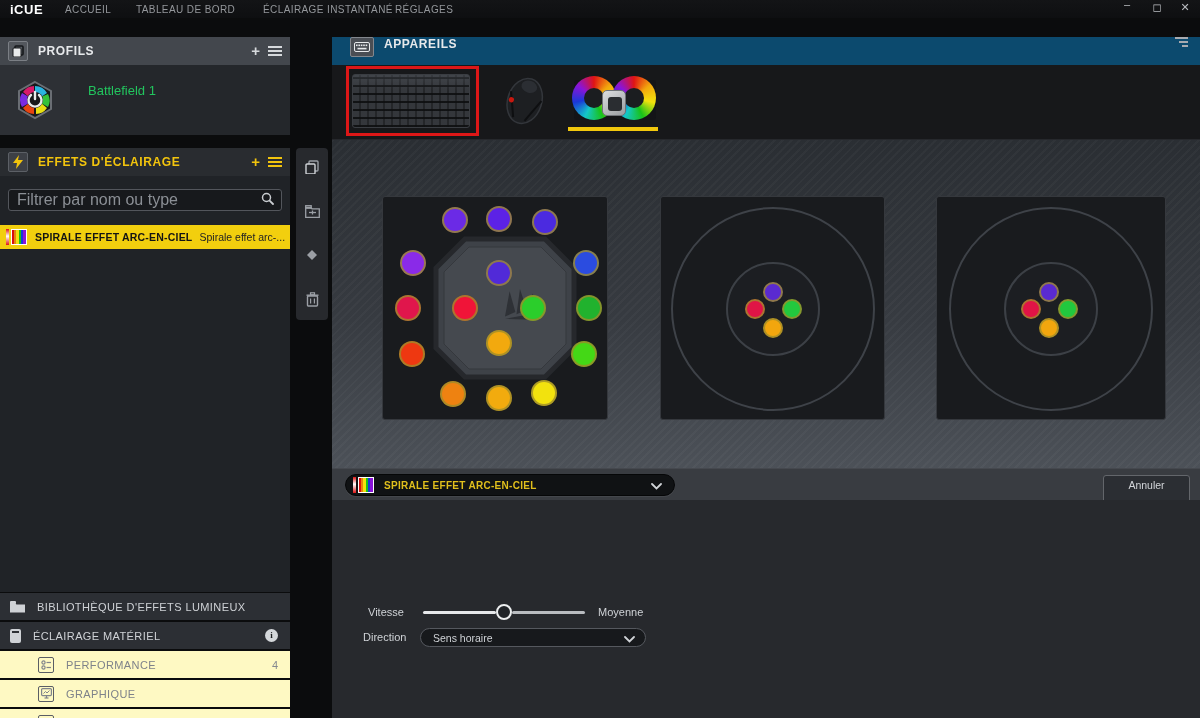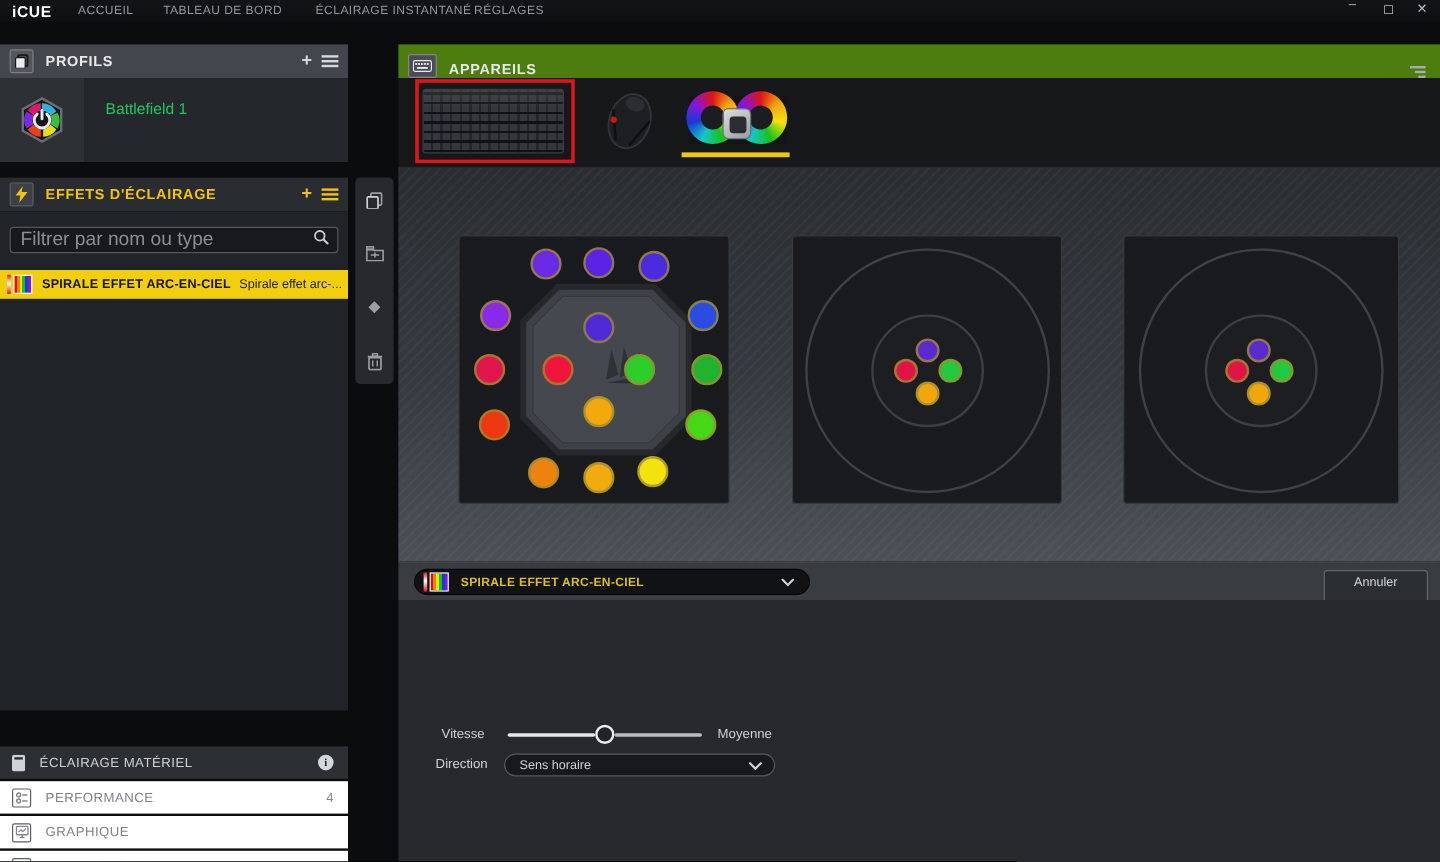--- a/index.html
+++ b/index.html
@@ -44,34 +44,34 @@
   .effect-row { position:absolute; left:0; top:49px; width:290px; height:24px; background:#f2cf0e; display:flex; align-items:center; cursor:default; }
   .fx-icon { width:21px; height:16px; margin-left:6px; flex:none; display:flex; }
   .fx-red { width:3px; height:16px; background:linear-gradient(180deg,#e01414,#fff 45%,#e01414); margin-right:2px; }
   .fx-rainbow { width:16px; height:16px; border:1px solid #fff;
     background:linear-gradient(90deg,#d80f0f 0 16%,#e8830e 16% 32%,#f2e20d 32% 48%,#18c218 48% 64%,#1a39d8 64% 82%,#8a14d8 82% 100%); }
   .fx-name { margin-left:8px; font-size:10.5px; font-weight:bold; color:#141414; letter-spacing:.2px; }
   .fx-desc { margin-left:7px; font-size:10.5px; color:#232323; }
 
   .bottom-row { position:absolute; left:0; width:290px; height:27px; display:flex; align-items:center; }
   .bottom-row.bright { background:#2c2f34; }
-  .bottom-row.dim { background:#ffffff; }
+  .bottom-row.dim { background:#fef9c3;padding-left:28px; }
   .bottom-row .rowicon { margin-left:10px; flex:none; display:flex; align-items:center; justify-content:center; }
   .row-label { margin-left:12px; font-size:11px; letter-spacing:.4px; }
   .bright .row-label { color:#cfd2d6; }
   .dim .row-label { color:#7e828a; }
   .row-right { margin-left:auto; margin-right:12px; font-size:11px; color:#84888f; }
   .info-badge { margin-left:auto; margin-right:12px; width:13px; height:13px; border-radius:50%; background:#d4d7da; color:#1c1e21; font-size:9px; font-weight:bold; text-align:center; line-height:13px; font-family:"Liberation Serif", serif; }
   .boxicon { width:16px; height:16px; border:1px solid #5a5e65; border-radius:2px; display:flex; align-items:center; justify-content:center; }
 
   
   .vtoolbar { position:absolute; left:296px; top:148px; width:32px; height:172px; background:#27292d; border-radius:4px; display:flex; flex-direction:column; align-items:center; padding-top:12px; gap:26px; }
 
   
-  #devices-header { position:absolute; left:332px; top:37px; width:868px; height:28px; background:#4d7c0f; display:flex; align-items:flex-end; }
+  #devices-header { position:absolute; left:332px; top:37px; width:868px; height:28px; background:#0c4a6e; display:flex; align-items:flex-start;padding-left:10px; }
   #devices-header .hdr-iconbox { background:#4a4e54; border-color:#83878d; width:24px; }
   .sort-icon { margin-left:auto; margin-right:12px; display:flex; flex-direction:column; gap:2px; align-items:flex-end; }
   .sort-icon i { display:block; height:2px; background:#a8abb0; }
   .sort-icon i:nth-child(1){width:13px;} .sort-icon i:nth-child(2){width:9px;} .sort-icon i:nth-child(3){width:6px;}
 
   .tabstrip { position:absolute; left:332px; top:65px; width:868px; height:75px; background:#17181a; border-bottom:1px solid #26282c; }
   .tab { position:absolute; cursor:pointer; }
   .kb-img { left:20px; top:9px; width:118px; height:54px; border-radius:3px;
     background-image:
       linear-gradient(180deg, rgba(70,74,80,.55), rgba(28,30,33,.2) 30%),
@@ -204,20 +204,29 @@
     <div class="effect-row">
       <span class="fx-icon">
           <span class="fx-red"></span>
           <span class="fx-rainbow"></span>
         </span>
       <span class="fx-name">SPIRALE EFFET ARC-EN-CIEL</span>
       <span class="fx-desc">Spirale effet arc-...</span>
     </div>
   </div>
 
+  <div class="bottom-row bright" style="top:593px;">
+    <span class="rowicon">
+      <svg width="15" height="12" viewBox="0 0 15 12">
+          <path d="M0,2 h5 l1.5,1.5 H15 v8 H0 Z" fill="#cfd2d6"></path>
+          <rect x="0" y="0" width="6" height="3" rx="1" fill="#cfd2d6"></rect>
+        </svg>
+    </span>
+    <span class="row-label">BIBLIOTHÈQUE D'EFFETS LUMINEUX</span>
+  </div>
   <div class="bottom-row bright" style="top:622px;">
     <span class="rowicon">
       <svg width="11" height="14" viewBox="0 0 11 14">
           <rect x="0" y="0" width="11" height="14" rx="2" fill="#cfd2d6"></rect>
           <rect x="2" y="2" width="7" height="2" fill="#2c2f34"></rect>
         </svg>
     </span>
     <span class="row-label">ÉCLAIRAGE MATÉRIEL</span>
     <span class="info-badge">i</span>
   </div>

